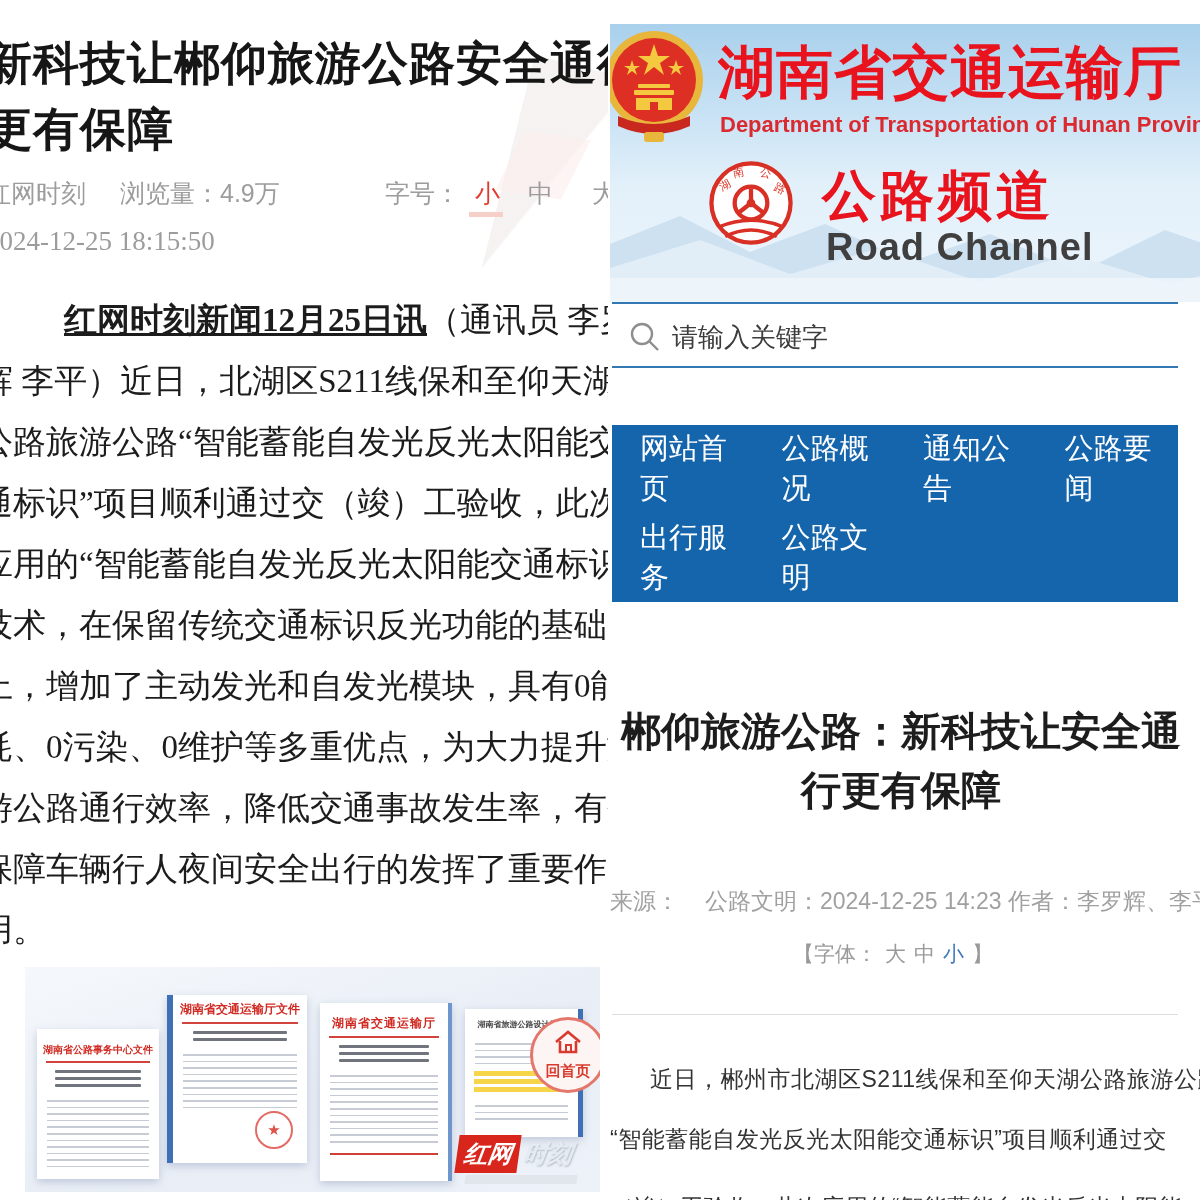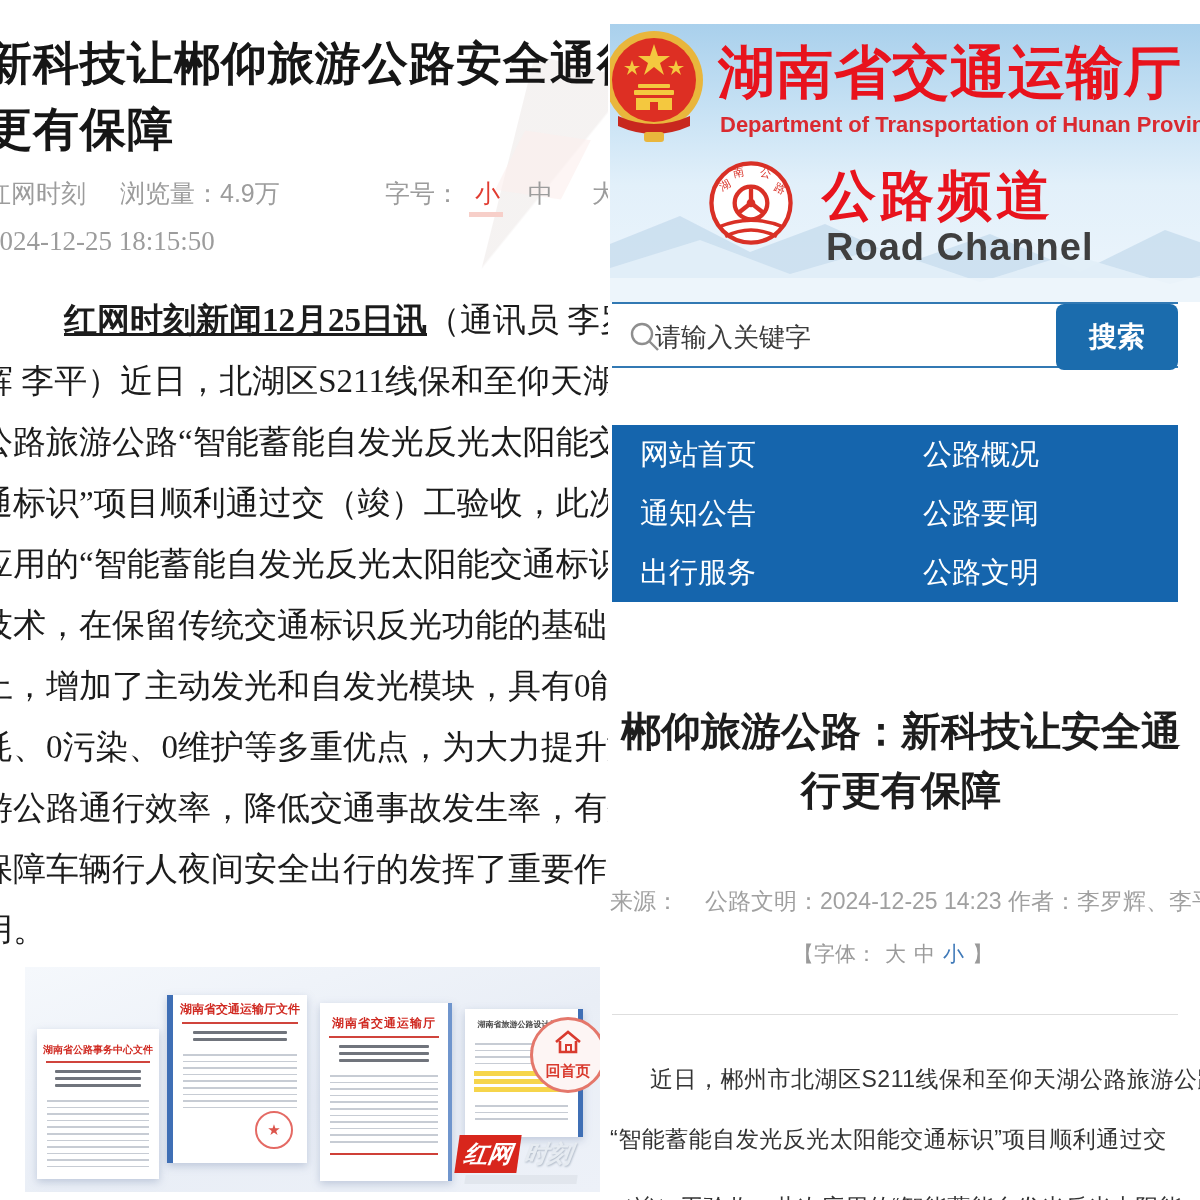--- a/index.html
+++ b/index.html
@@ -90,30 +90,30 @@
     color:#da2a30; white-space:nowrap; }
   .rp-roadlogo { position:absolute; left:98px; top:136px; }
   .rp-channel { position:absolute; left:212px; top:144px; font-weight:700; font-size:54px; line-height:1;
     color:#e8131d; letter-spacing:4px; white-space:nowrap; }
   .rp-channel-en { position:absolute; left:216px; top:204px; font-weight:600; font-size:38px; line-height:1;
     color:#3f3f3f; letter-spacing:1px; white-space:nowrap; }
 
   .search-bar { position:absolute; left:2px; top:302px; width:566px; height:66px; background:#fff;
     border-top:2px solid #3279b3; border-bottom:2px solid #3279b3; }
   .search-bar .mag { position:absolute; left:16px; top:16px; }
-  .search-input { position:absolute; left:43px; top:12px; width:370px; height:42px;
+  .search-input { position:absolute; left:60px; top:12px; width:370px; height:42px;
     border:none; outline:none; background:transparent; font-size:26px; color:#3c3c3c;
     font-family:"Liberation Sans",sans-serif; }
   .search-input::placeholder { color:#3c3c3c; opacity:1; }
   .search-btn { position:absolute; left:444px; top:0; width:122px; height:66px;
     background:#1b6cad; border:none; border-radius:8px; color:#fff;
     font-size:28px; font-weight:700; font-family:"Liberation Sans",sans-serif; cursor:pointer; }
 
   .nav { position:absolute; left:2px; top:425px; width:566px; height:177px; background:#1565ad;
-    display:grid; grid-template-columns:1fr 1fr; }
+    display:grid; grid-template-columns:1fr 1fr 1fr 1fr; }
   .nav-item { display:flex; align-items:center; padding-left:28px; color:#fff; font-size:29px; cursor:pointer; }
 
   .breadcrumb { position:absolute; left:14px; top:632px; display:flex; align-items:center; gap:12px;
     color:#909090; font-size:24px; }
 
   .article-title { position:absolute; left:8px; top:702px; width:566px; text-align:center;
     font-weight:700; font-size:40px; line-height:59px; color:#1d1d1d; }
 
   .article-meta { position:absolute; left:0; top:886px; width:590px; text-align:center;
     white-space:nowrap; font-size:23px; color:#a0a0a0; }
@@ -273,21 +273,20 @@
       <div class="rp-channel">公路频道</div>
       <div class="rp-channel-en">Road Channel</div>
     </div>
 
     <div class="search-bar">
       <svg class="mag" width="34" height="34" viewBox="0 0 34 34">
         <circle cx="14" cy="14" r="10" fill="none" stroke="#8e8e8e" stroke-width="2.4"></circle>
         <line x1="21.5" y1="21.5" x2="30" y2="30" stroke="#8e8e8e" stroke-width="2.4"></line>
       </svg>
       <input class="search-input" type="text" placeholder="请输入关键字" style="">
-      <button class="search-btn">搜索</button>
     </div>
 
     <div class="nav">
       <div class="nav-item">网站首页</div>
       <div class="nav-item">公路概况</div>
       <div class="nav-item">通知公告</div>
       <div class="nav-item">公路要闻</div>
       <div class="nav-item">出行服务</div>
       <div class="nav-item">公路文明</div>
     </div>

